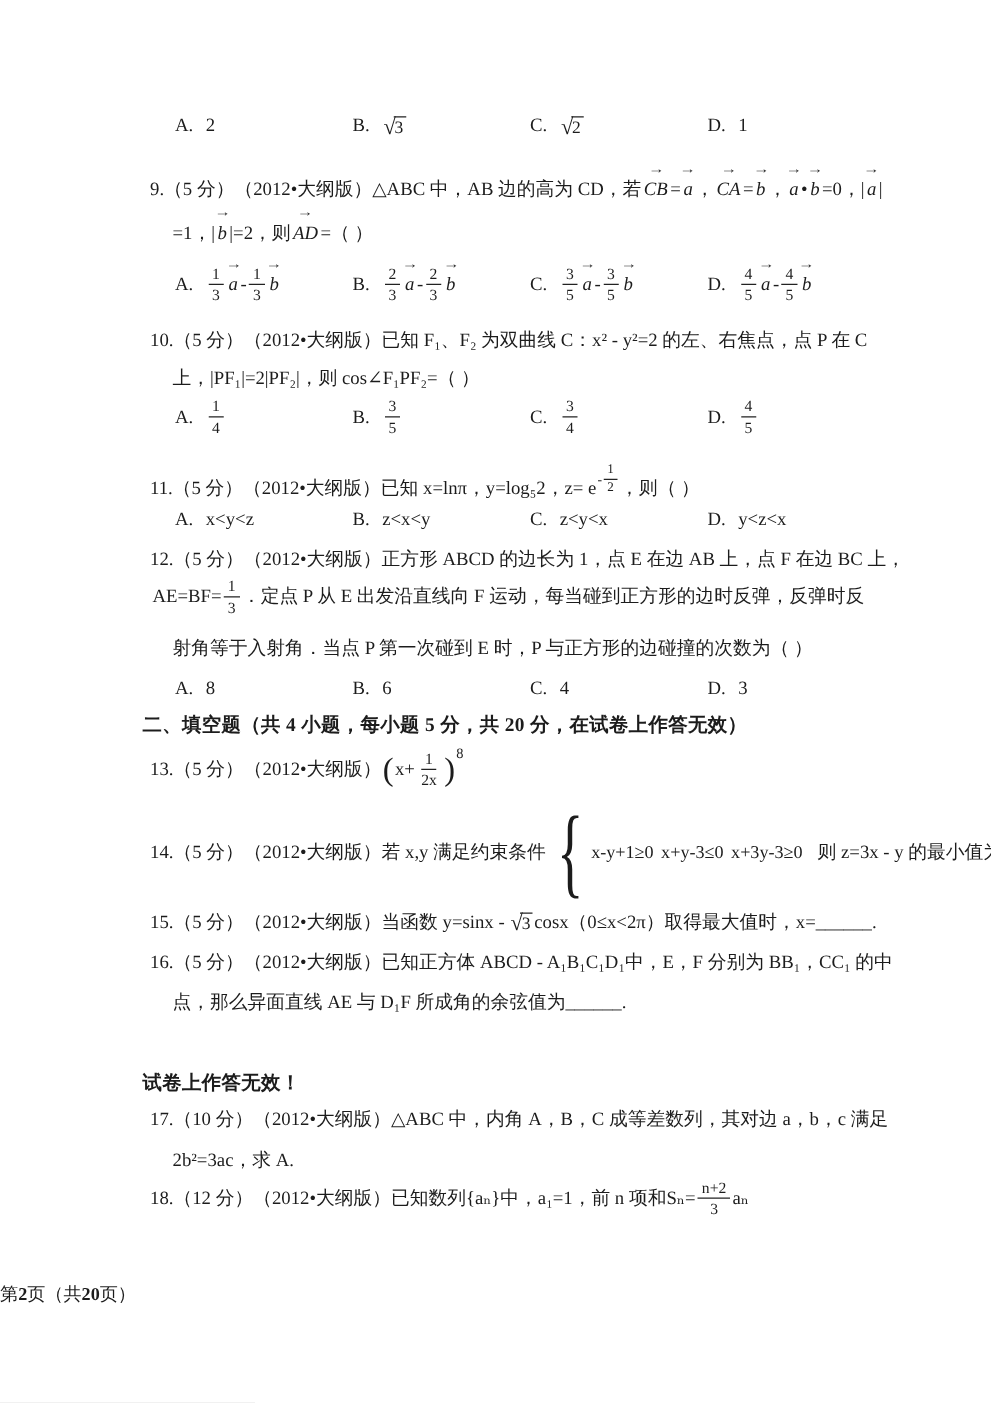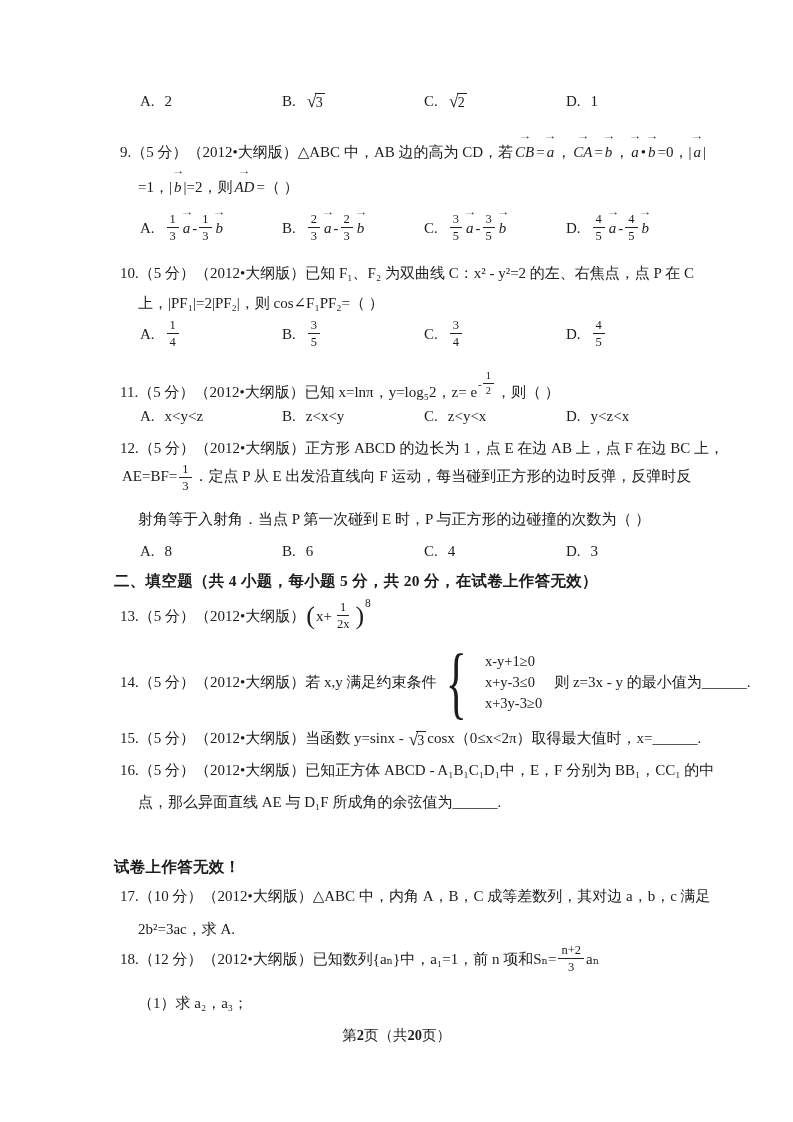--- a/index.html
+++ b/index.html
@@ -39,26 +39,26 @@
   .supfrac{display:inline-flex;align-items:center;vertical-align:9px;font-size:11px;margin:0 1px;}
   .supfrac .frac{font-size:10.5px;margin:0 1px;}
 
   
   .bigp{font-size:26px;font-weight:400;vertical-align:middle;line-height:26px;margin:0 1px;}
   .exp{position:relative;top:-13px;font-size:11.5px;margin-right:2px;}
 
   
   .q14row{display:flex;align-items:center;height:80px;}
   .brace{font-size:80px;font-weight:400;line-height:74px;transform:scaleX(0.55);margin:0 -6px 0 0;}
-  .sys{display:inline-flex;flex-direction:column;gap:6px;margin:0 10px 0 16px;font-size:14.5px;line-height:15px;}
+  .sys{display:inline-flex;flex-direction:row;gap:6px;margin:0 10px 0 4px;font-size:14.5px;line-height:15px;}
   .q14row .post{margin-left:2px;}
 
   .q18row{display:flex;align-items:center;}
 
-  .footer{position:absolute;top:1026px;left:0;right:0;text-align:center;font-size:14.5px;}
+  .footer{position:absolute;top:1026px;left:0;right:0;font-size:14.5px;}
   .footer .pnum{font-weight:700;}
 </style>
 </head>
 <body>
 
 <div class="page">
 
   <div class="ln opts" style="top:90px">
     <span class="opt">
       <span class="olabel">A.</span>
@@ -281,19 +281,18 @@
 
   <div class="ln q18row" style="top:943px">
     <span>18.（12 分）（2012•大纲版）已知数列{aₙ}中，a₁=1，前 n 项和 </span>
       <span>Sₙ=</span>
       <span class="frac">
         <span class="num">n+2</span>
         <span class="den">3</span>
       </span>
       <span>aₙ</span>
   </div>
-  <div class="ln cont" style="top:992px">（1）求 a₂，a₃；</div>
 
   <div class="footer">
     <span>第</span><span class="pnum">2</span><span>页（共</span><span class="pnum">20</span><span>页）</span>
   </div>
 
 </div>
 
 </body></html>

